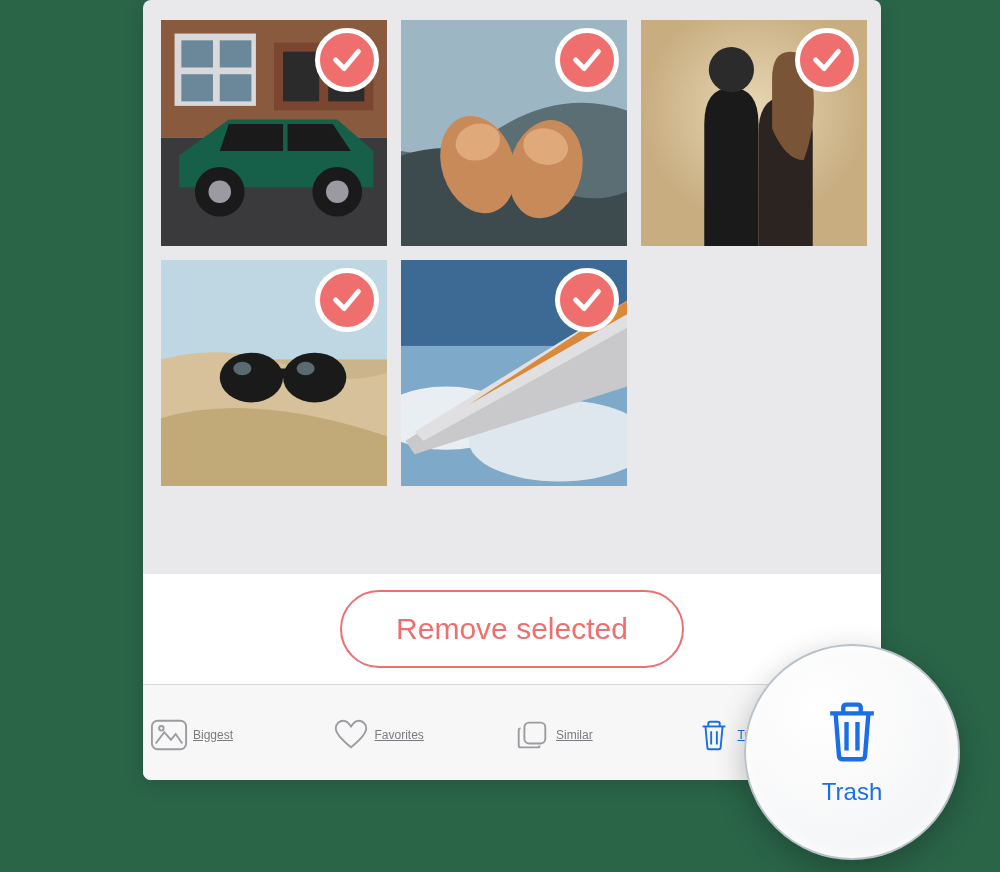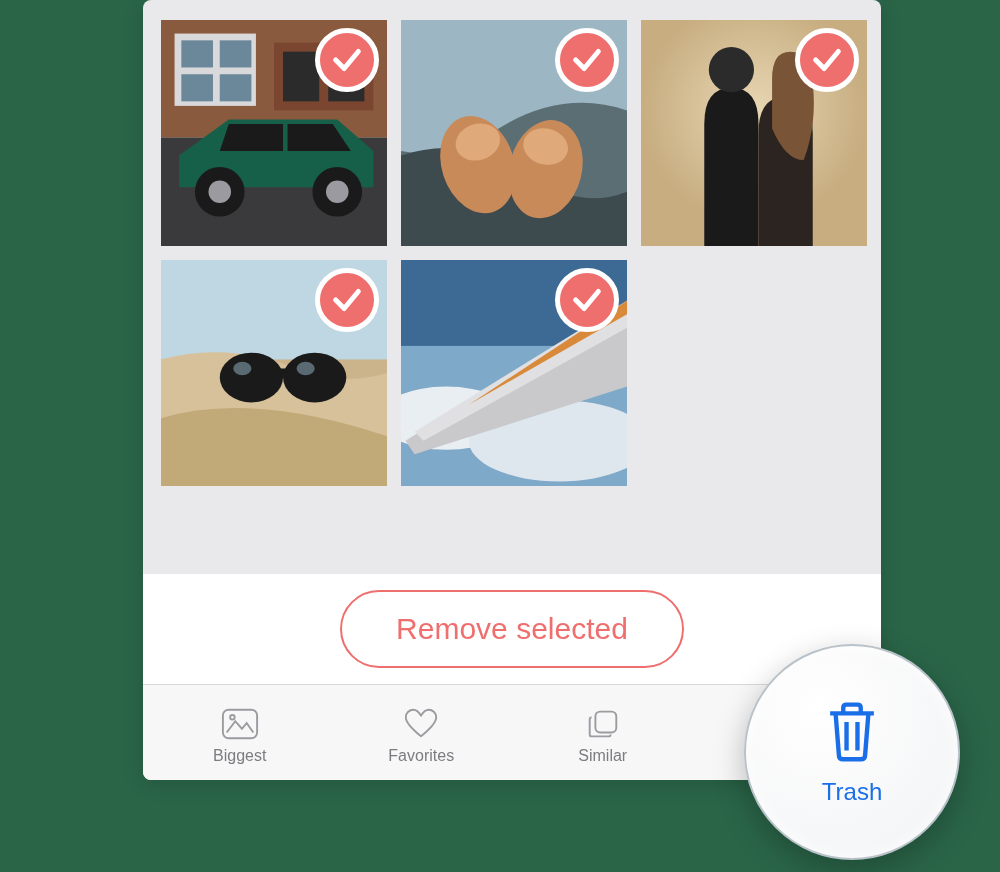--- a/index.html
+++ b/index.html
@@ -80,26 +80,27 @@
     background: #f7f7f8;
     border-top: 1px solid #d9d9dc;
     display: flex;
     justify-content: space-around;
     align-items: center;
     padding: 8px 6px 4px;
   }
   .tab {
     flex: 1;
     display: flex;
-    flex-direction: column;
+    flex-direction: row;
     align-items: center;
     gap: 4px;
     color: #7c7c80;
-    font-size: 16px;
+    font-size: 12px;
     cursor: pointer;
+    text-decoration: underline;
   }
   .tab.active { color: #1a6fe8; }
   .tab .ticon { width: 40px; height: 38px; display:flex; align-items:center; justify-content:center; }
   .tab svg { width: 38px; height: 34px; stroke: #9b9ba0; fill: none; stroke-width: 2; }
   .tab.active svg { stroke: #1a6fe8; }
 
   .magnify {
     position: absolute;
     bottom: 12px;
     right: 40px;

